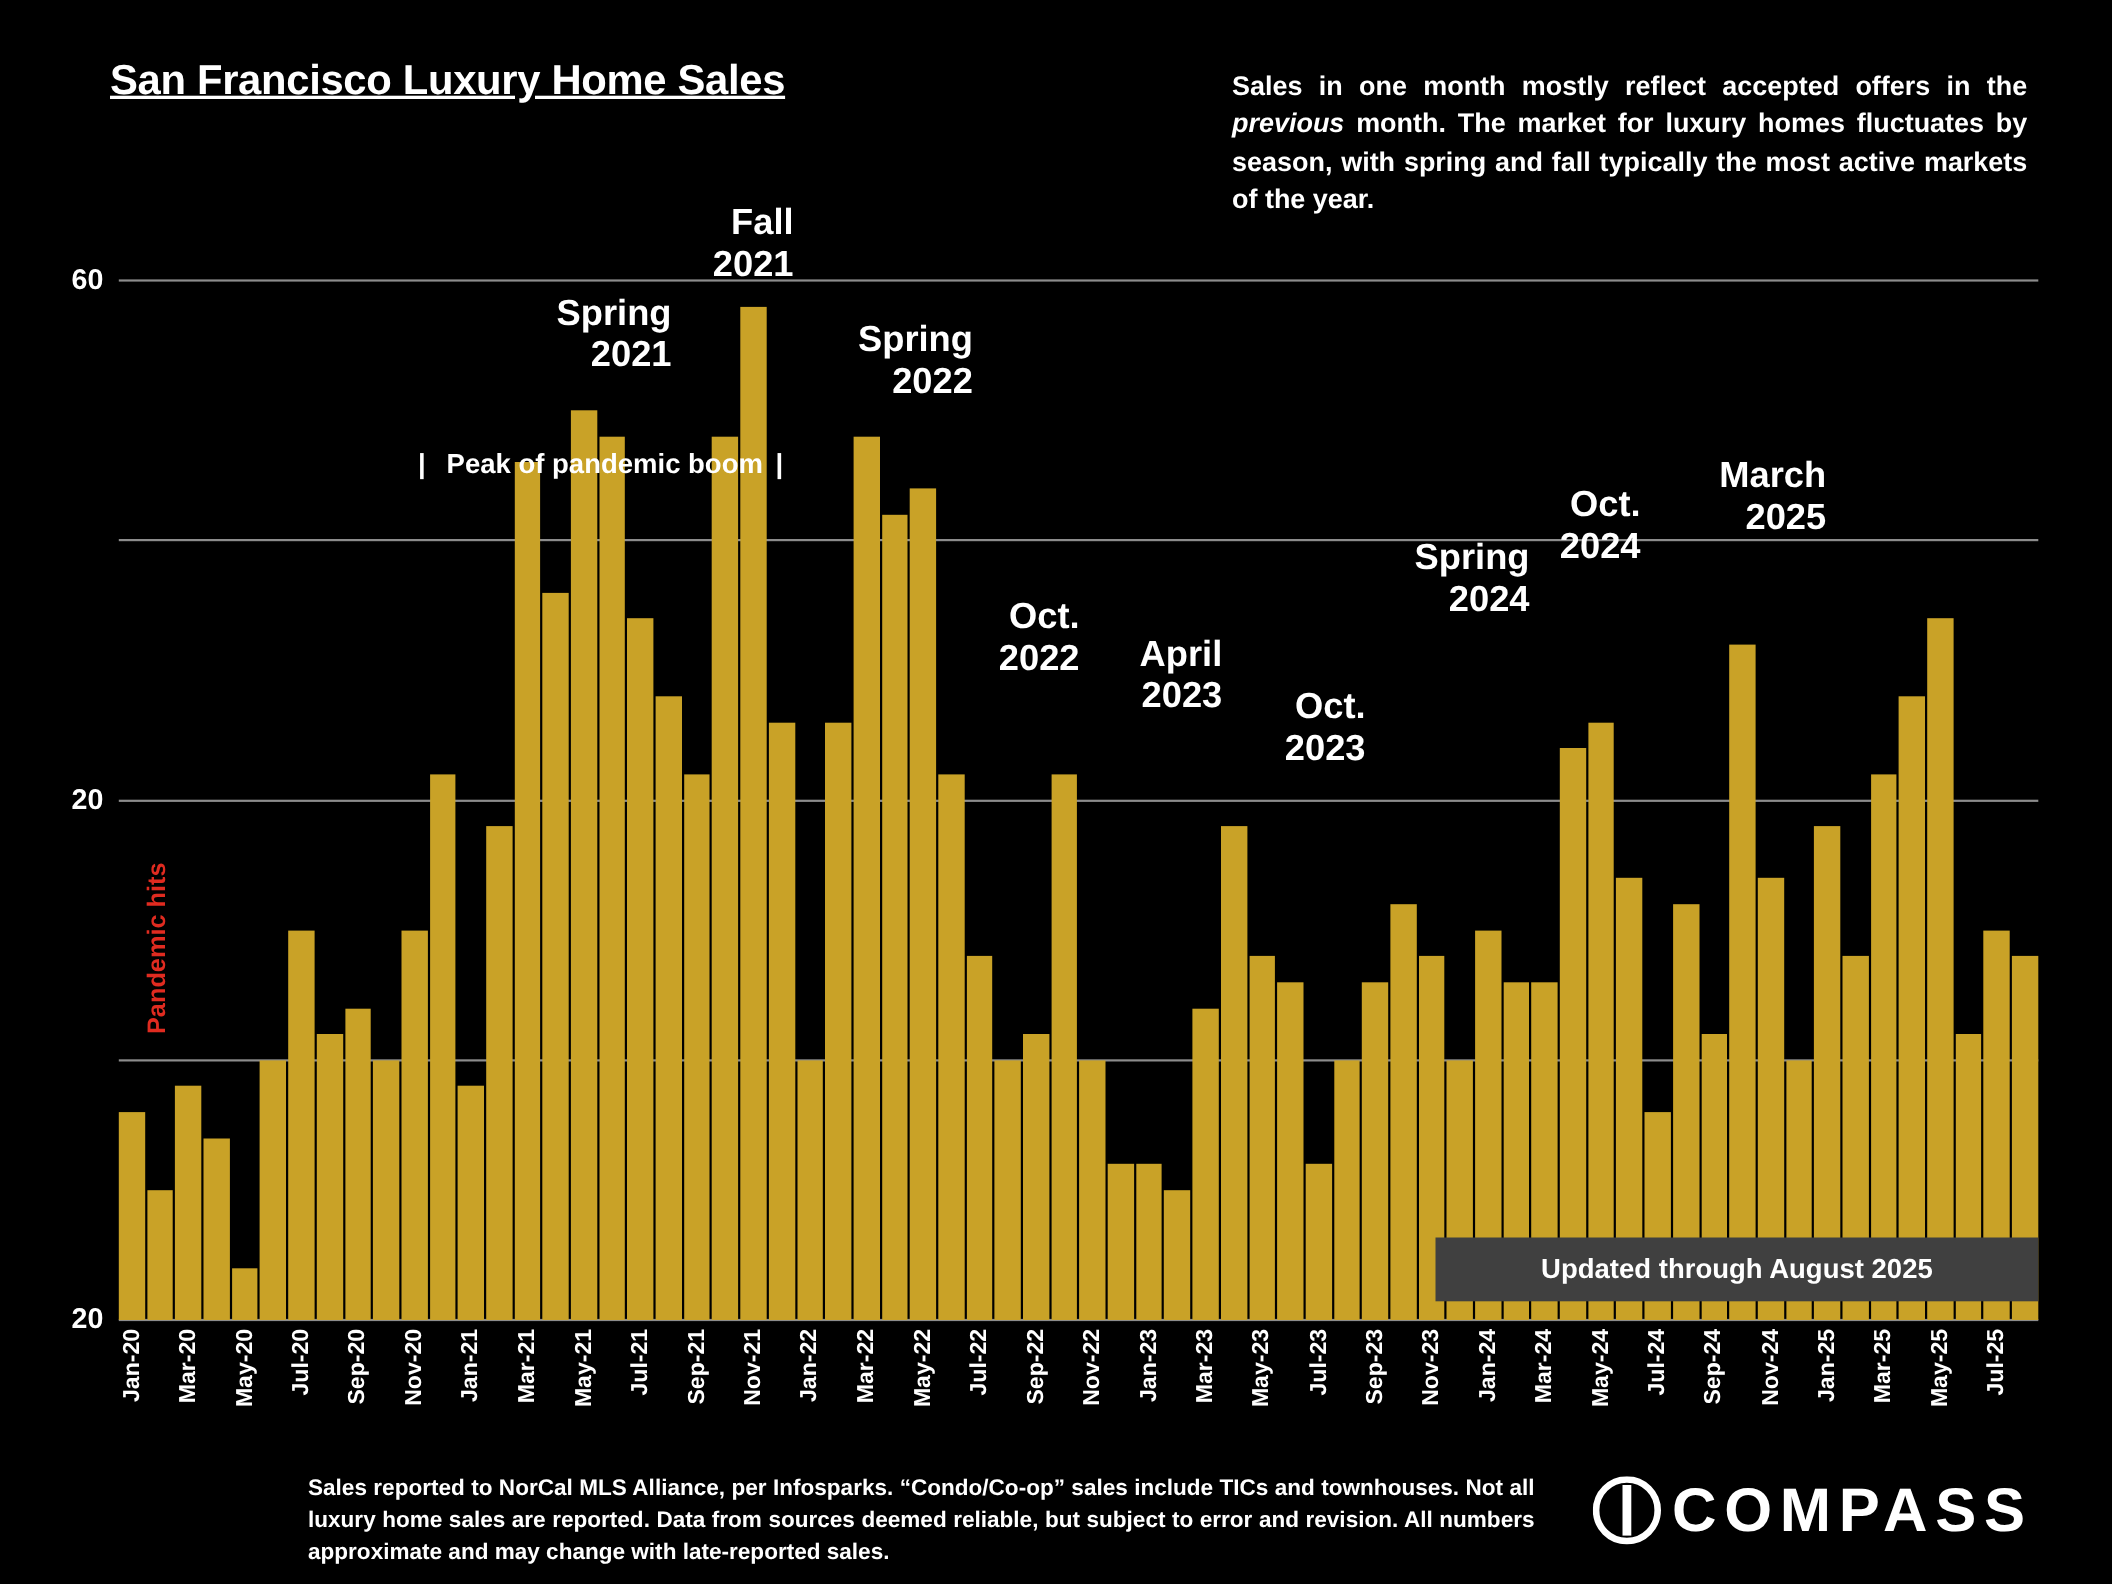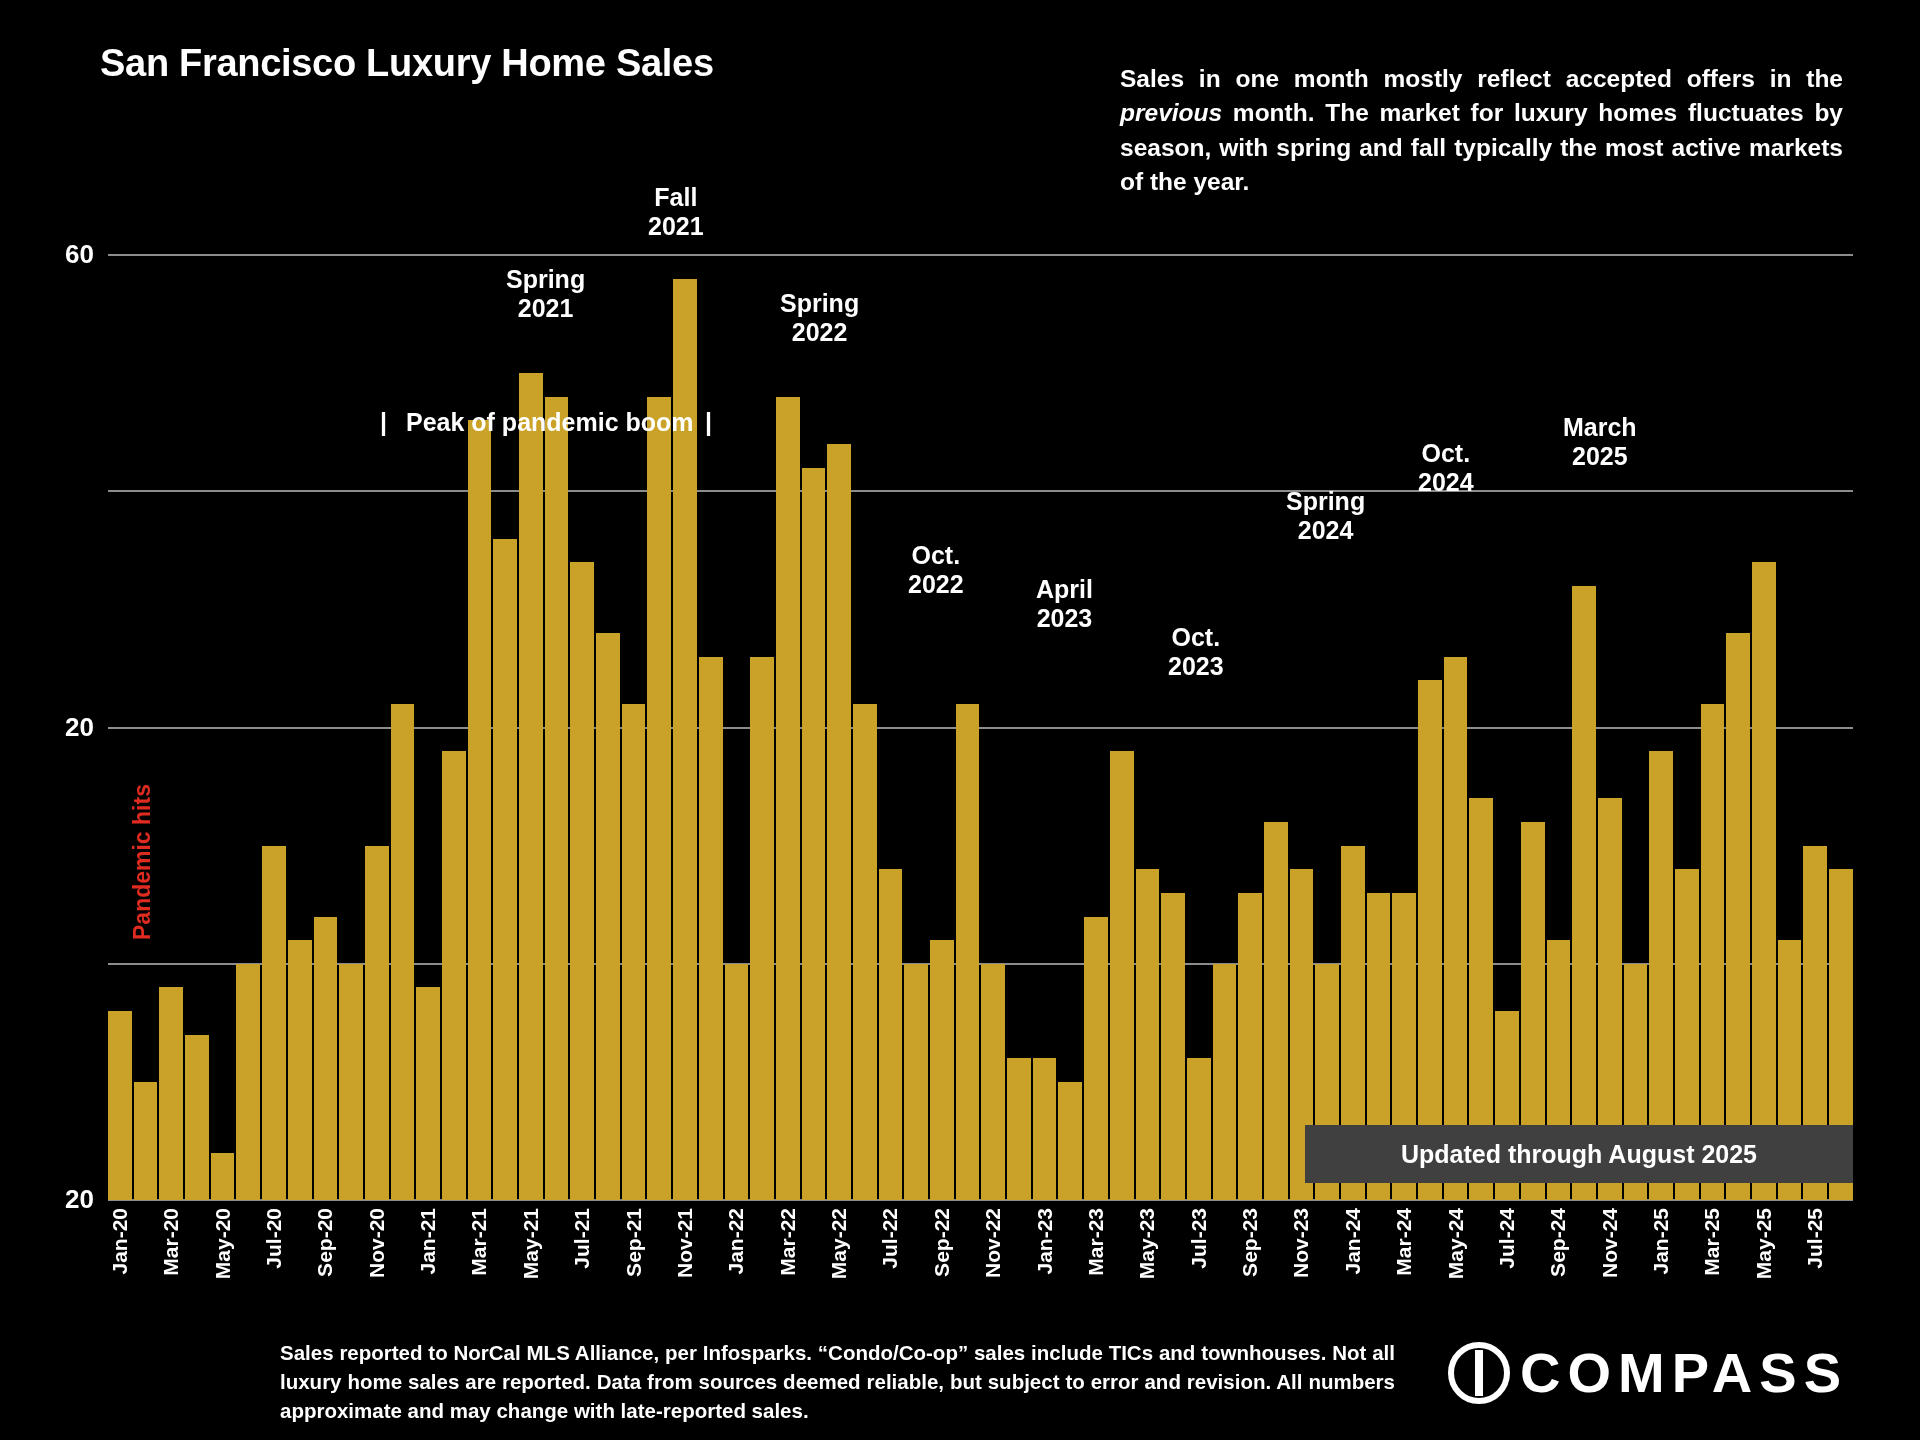--- a/index.html
+++ b/index.html
@@ -17,22 +17,23 @@
   }
   #root {
     position: absolute;
     inset: 0;
   }
 
   
   .title-block {
     position: absolute;
     left: 100px;
-    top: 42px;
+    top: 52px;
     width: 1000px;
+    text-decoration: underline;
   }
   .chart-title {
     font-size: 38px;
     font-weight: bold;
     letter-spacing: -0.3px;
     line-height: 1.12;
   }
   .chart-subtitle {
     font-size: 30px;
     font-weight: bold;
@@ -110,24 +111,24 @@
     align-items: flex-end;
   }
   .bar {
     width: 100%;
     background: #c9a227;
   }
 
   
   .annot {
     position: absolute;
-    font-size: 25px;
+    font-size: 33px;
     font-weight: bold;
     line-height: 1.15;
-    text-align: center;
+    text-align: right;
     color: #ffffff;
     white-space: pre-line;
   }
   .peak-band {
     position: absolute;
     font-size: 25px;
     font-weight: bold;
     color: #ffffff;
     white-space: nowrap;
   }

